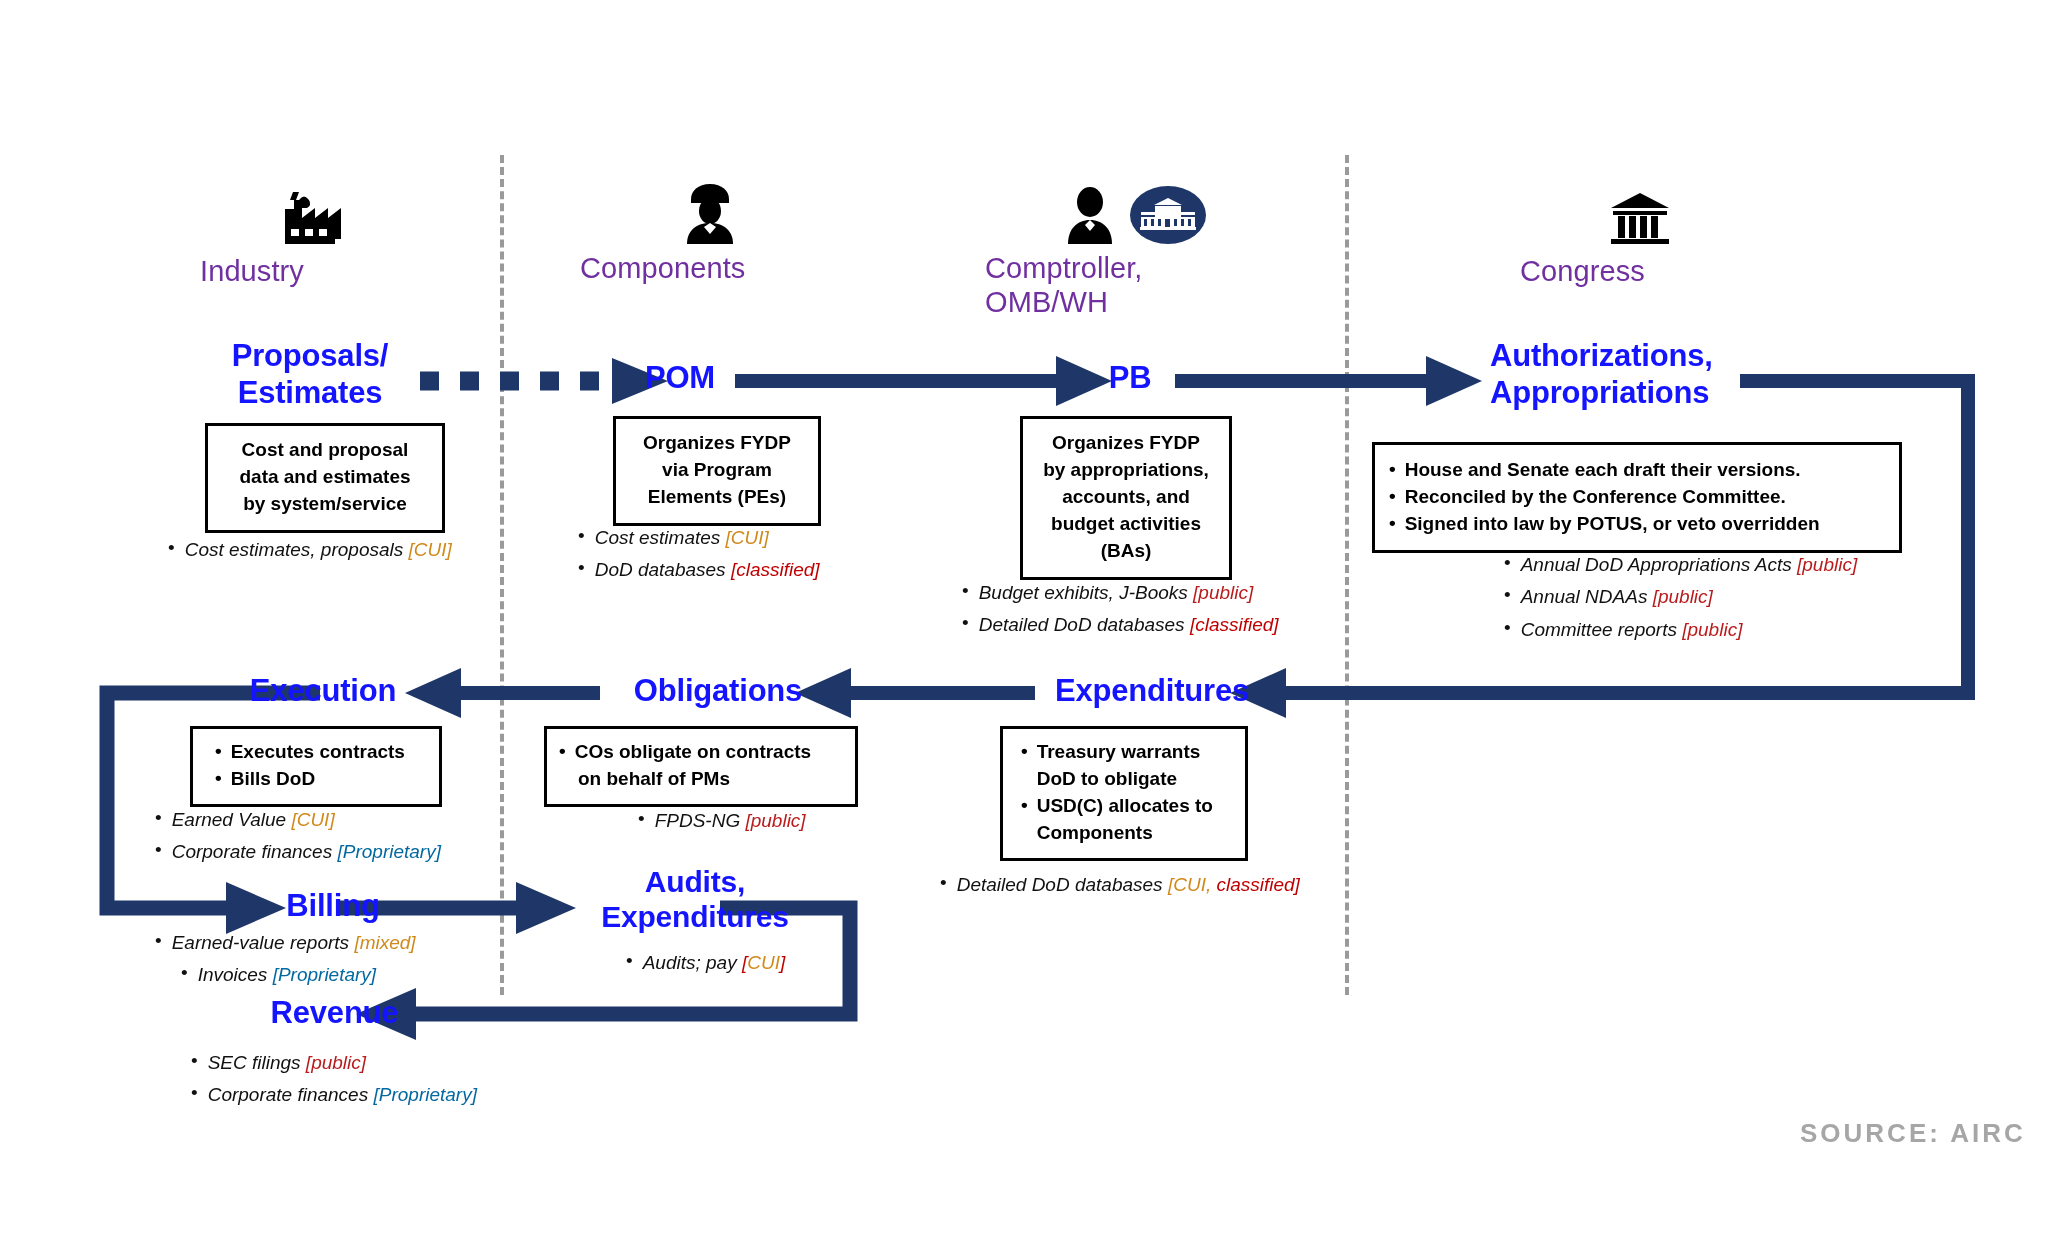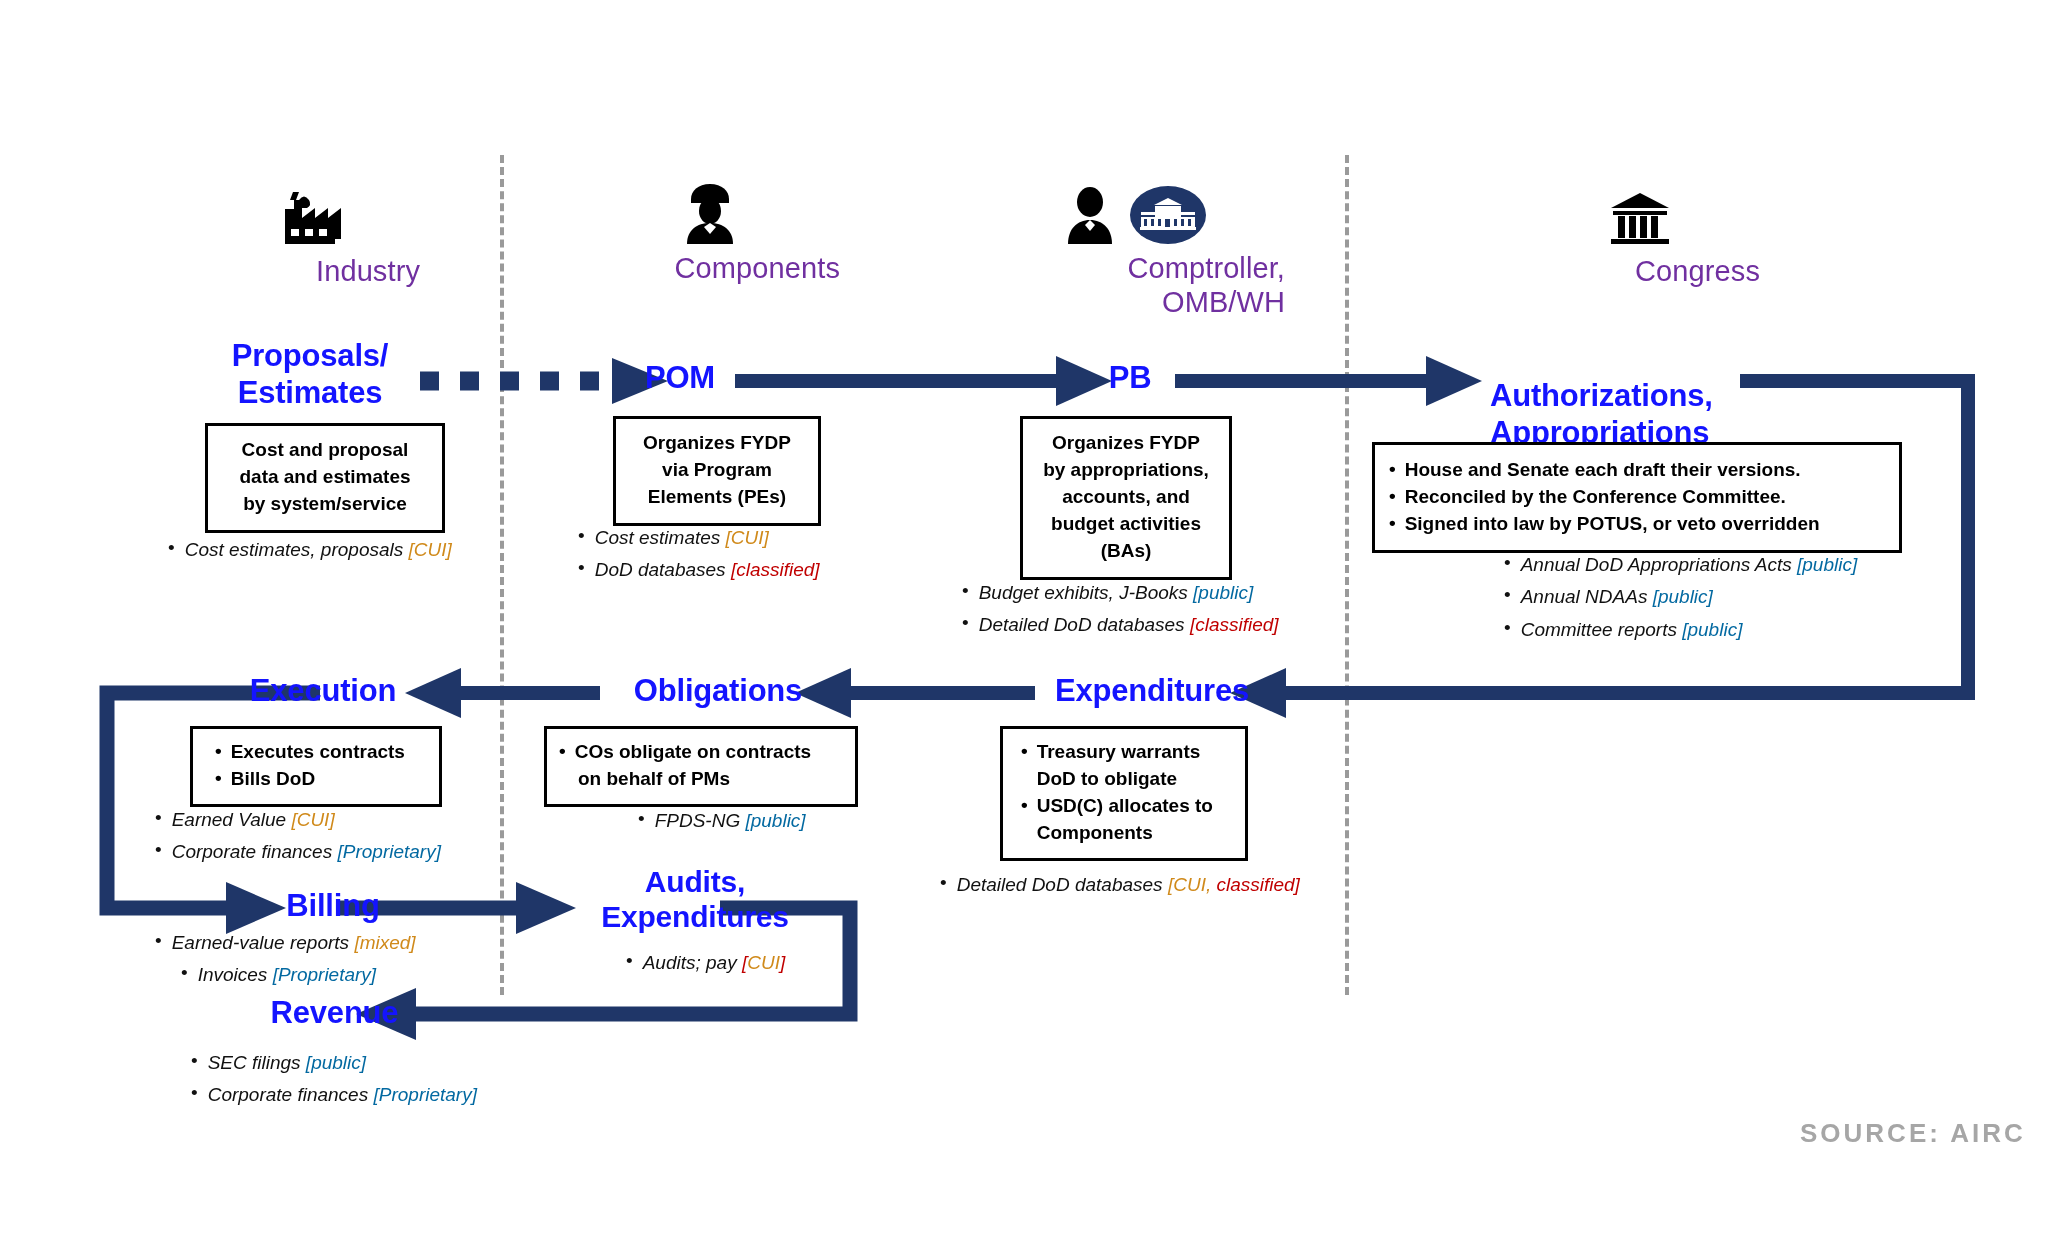--- a/index.html
+++ b/index.html
@@ -13,21 +13,21 @@
   #stage{position:absolute;left:0;top:0;width:2048px;height:1237px;}
 
   
   .divider{
     position:absolute;
     width:0;
     border-left:4px dashed #9a9a9a;
   }
 
   
-  .actor{position:absolute;text-align:right;}
+  .actor{position:absolute;text-align:left;}
   .actor .icons{height:62px;display:flex;align-items:flex-end;justify-content:center;gap:14px;}
   .actor .alabel{
     color:#7030a0;font-size:29px;line-height:1.16;margin-top:8px;
     font-family:"Liberation Sans", sans-serif;font-weight:400;letter-spacing:.1px;
   }
 
   
   .stage-title{
     position:absolute;text-align:center;color:#1414ff;
     font-size:31px;font-weight:700;line-height:1.18;letter-spacing:-.2px;
@@ -44,21 +44,21 @@
   .obox .row{display:flex;align-items:flex-start;gap:9px;}
   .obox .row .bt{flex:0 0 auto;line-height:1.3;}
   .obox p{margin:0;}
 
   
   .blist{position:absolute;font-size:19px;font-style:italic;color:#111;line-height:1.55;}
   .blist .li{display:flex;align-items:flex-start;gap:10px;margin-bottom:3px;white-space:nowrap;}
   .blist .bt{flex:0 0 auto;font-style:normal;line-height:1.35;font-size:19px;}
   .tag-cui{color:#d08a1b;}
   .tag-classified{color:#c00000;}
-  .tag-public{color:#0369a1;}
+  .tag-public{color:#b91c1c;}
   .tag-prop{color:#0369a1;}
   .tag-mixed{color:#d08a1b;}
   .tag-red{color:#c00000;}
 
   
   .source{
     position:absolute;color:#a6a6a6;font-size:26px;letter-spacing:3px;
     font-weight:600;font-family:"Liberation Sans", sans-serif;
   }
 
@@ -203,21 +203,21 @@
   <div class="stage-title" style="left:200px;top:338px;width:220px;">
     <div>Proposals/</div>
     <div>Estimates</div>
   </div>
   <div class="stage-title" style="left:620px;top:360px;width:120px;">
     <div>POM</div>
   </div>
   <div class="stage-title" style="left:1085px;top:360px;width:90px;">
     <div>PB</div>
   </div>
-  <div class="stage-title" style="left:1490px;top:338px;width:270px;text-align:left;margin-top:40px;">
+  <div class="stage-title" style="left:1490px;top:338px;width:270px;text-align:left;">
     <div>Authorizations,</div>
     <div>Appropriations</div>
   </div>
 
   <div class="obox center" style="left:205px;top:423px;width:240px;padding:11px 16px 12px;">
     <p>Cost and proposal</p>
     <p>data and estimates</p>
     <p>by system/service</p>
   </div>
 

